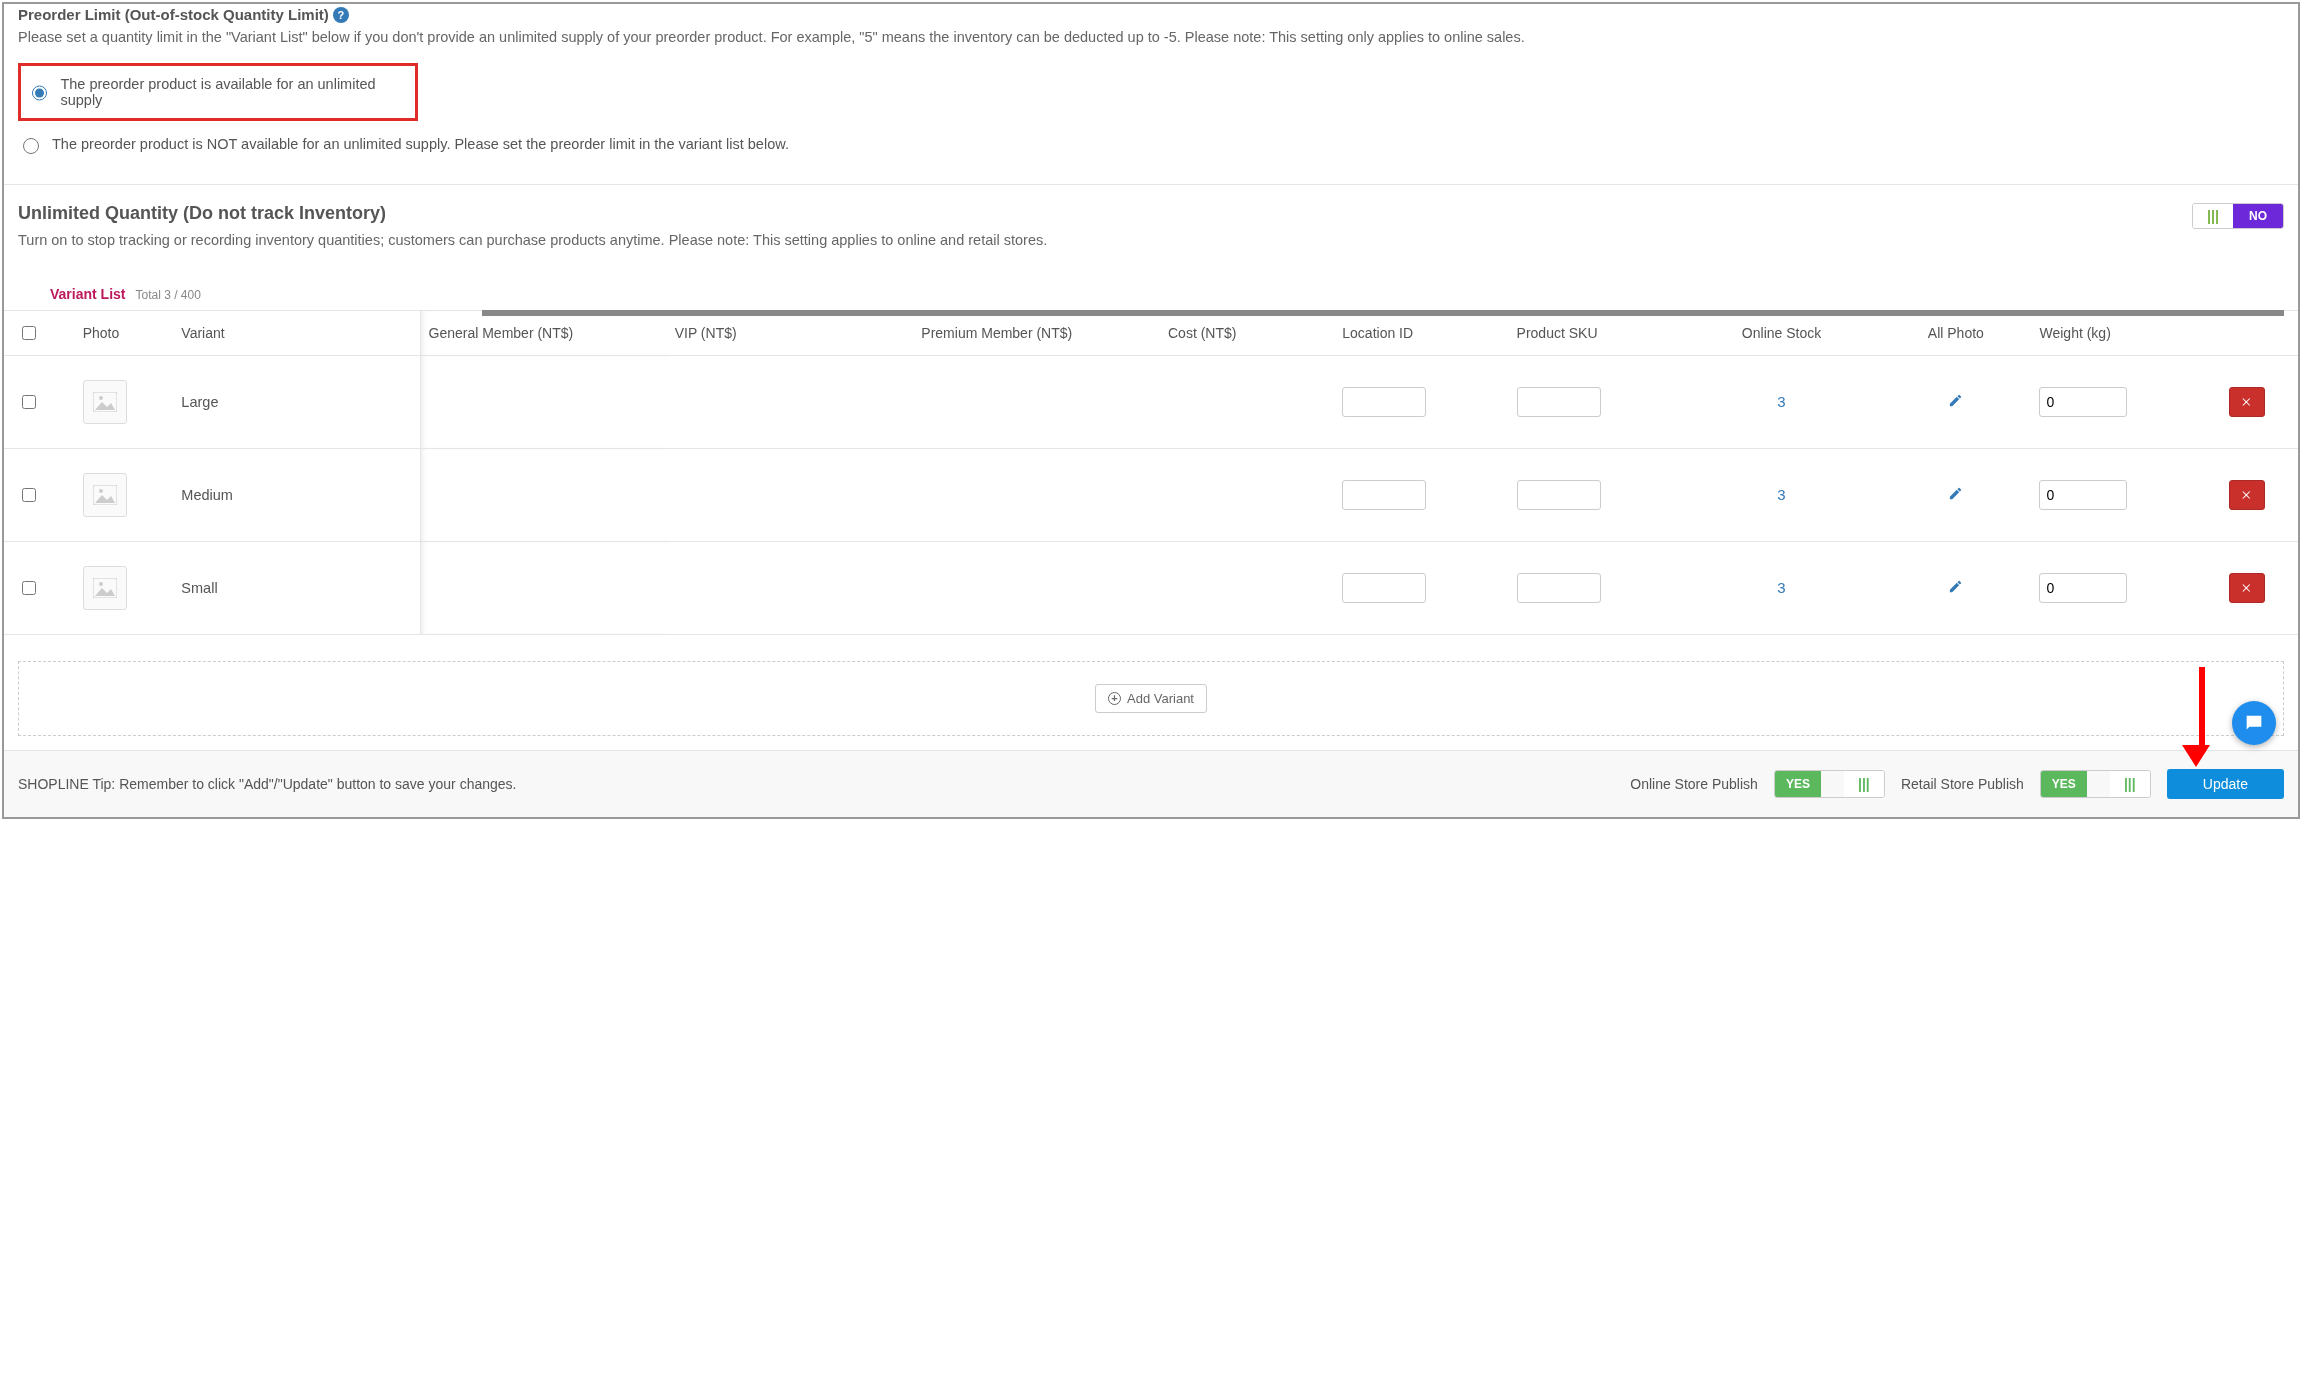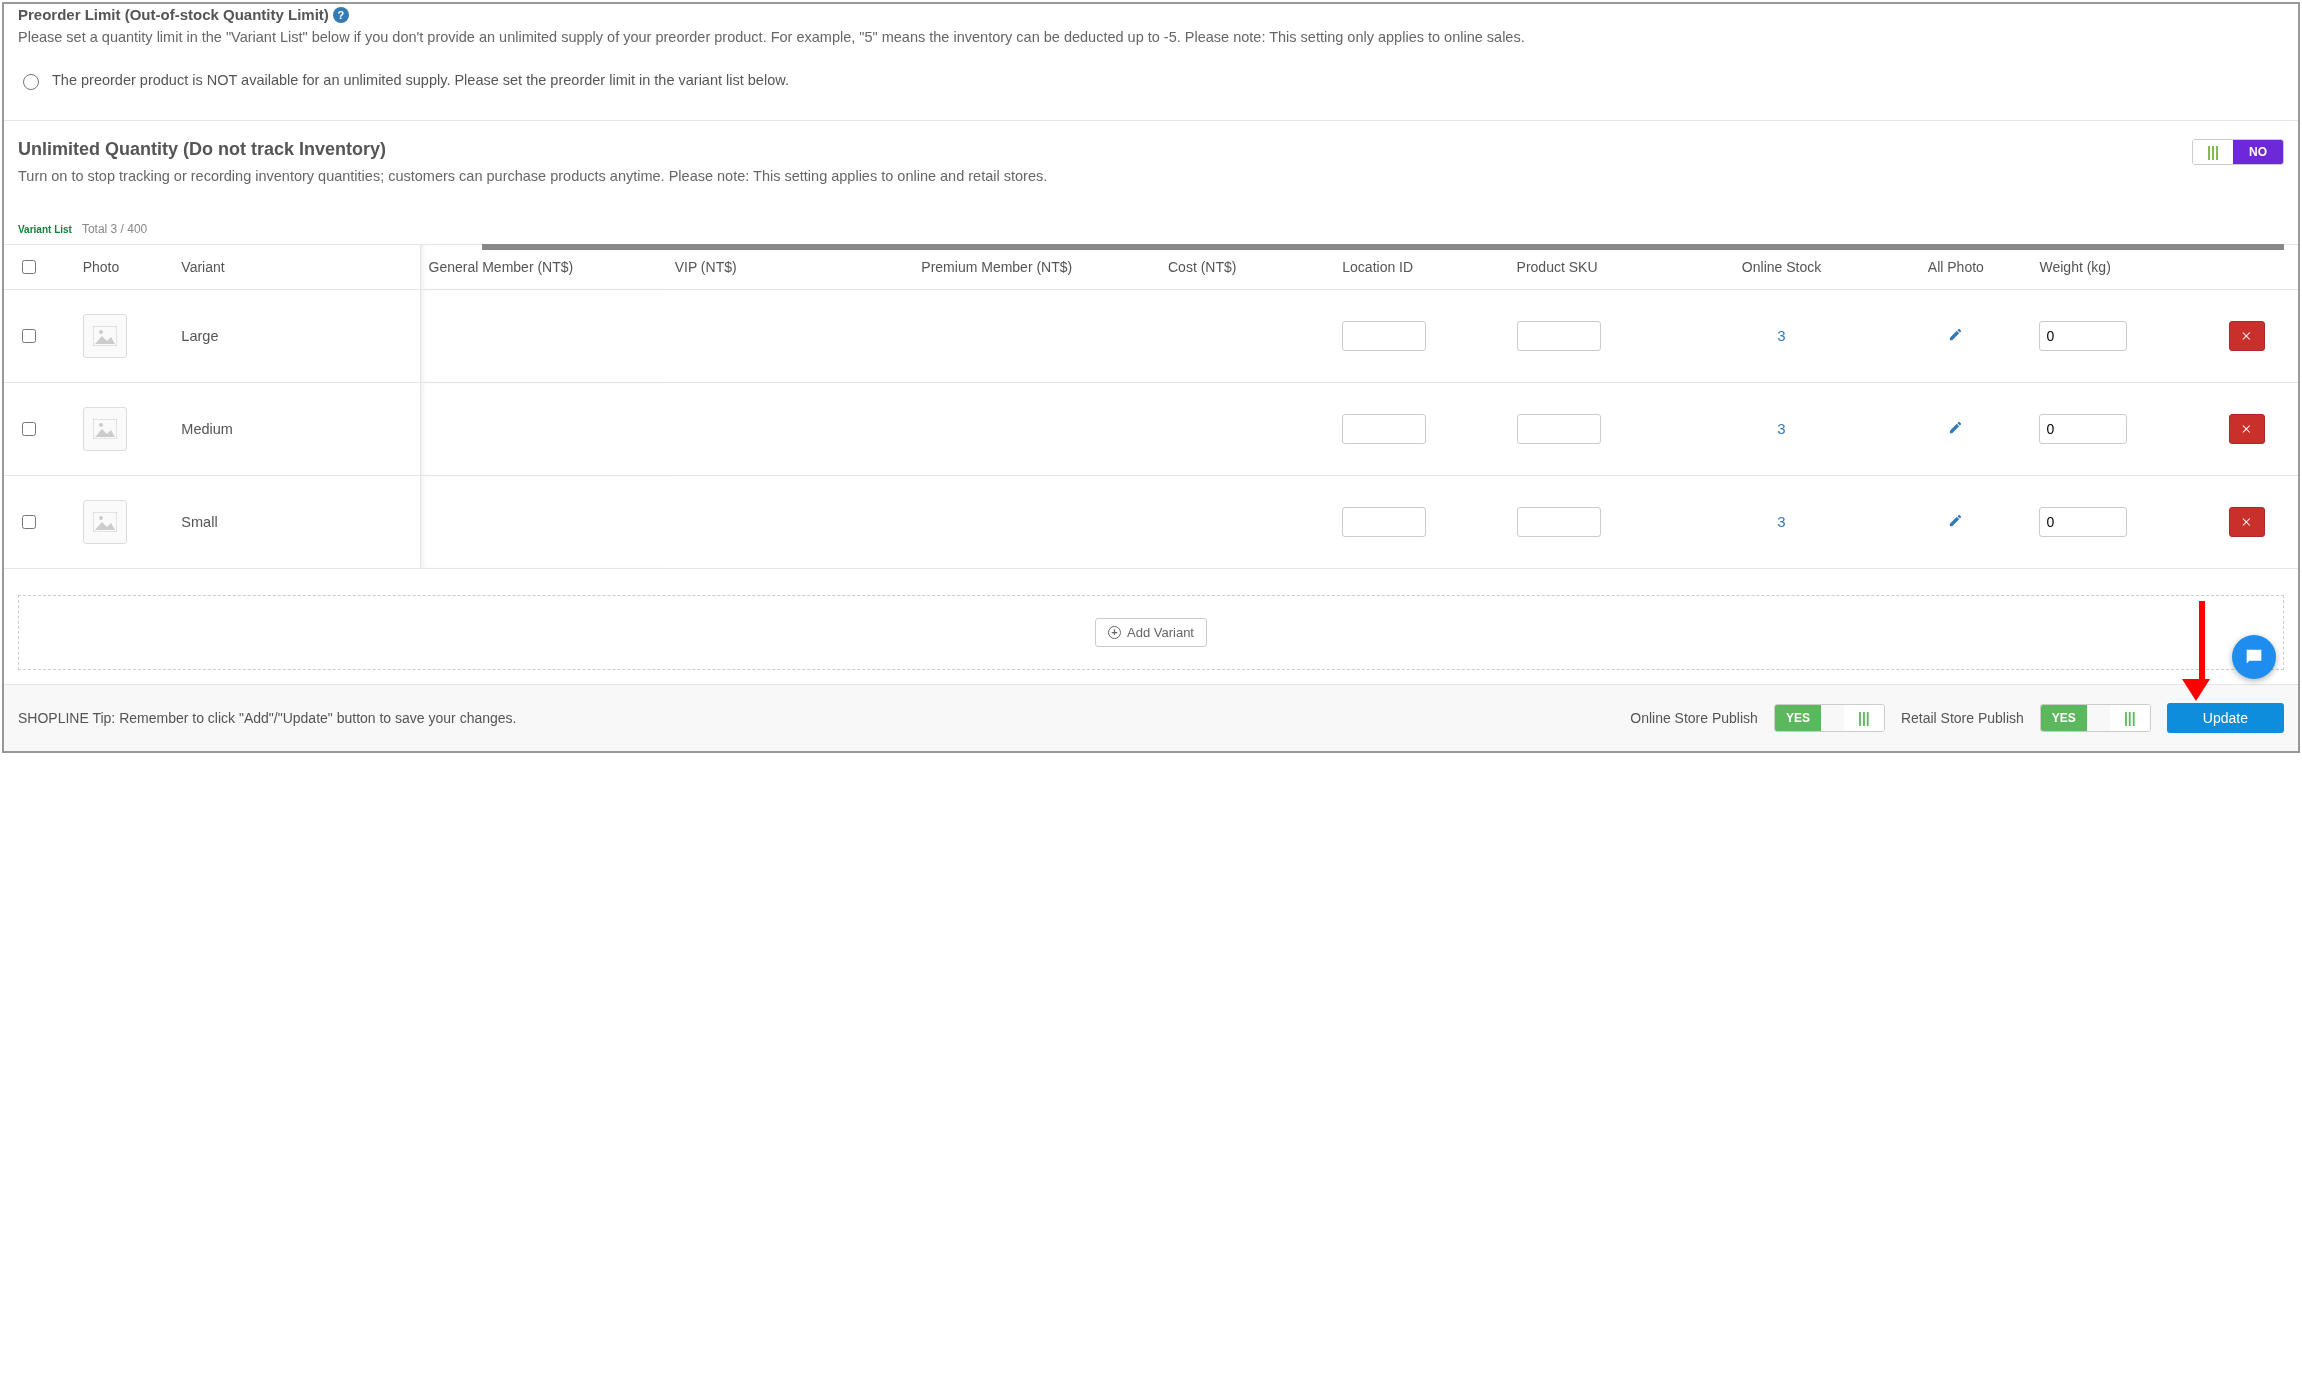--- a/index.html
+++ b/index.html
@@ -63,21 +63,21 @@
     background:#fff; color:#7cb342; font-weight:700;
   }
   .toggle .no {
     width: 50px; background:#6d28d9; color:#fff; font-weight:700;
     display:flex; align-items:center; justify-content:center; font-size:12px;
   }
   .variant-head {
     padding: 14px 14px 8px 14px;
     display:flex; align-items:baseline; gap:10px;
   }
-  .variant-head .title { font-weight:700; font-size:10px; color:#15803d; }
+  .variant-head .title { font-weight:700; font-size:14px; color:#be185d;margin-left:32px; }
   .variant-head .count { font-size:12px; color:#888; }
   .table-wrap { position:relative; }
   .scroll-indicator {
     position:absolute; top:0; left:478px; right:14px; height:6px;
     background:#888; z-index:5;
   }
   table {
     width: 100%; border-collapse: collapse;
   }
   thead th {
@@ -192,20 +192,26 @@
 
 <div class="outer">
 
   <div class="panel">
     <div class="section-title">
       <span>Preorder Limit (Out-of-stock Quantity Limit)</span>
       <span class="help-icon">?</span>
     </div>
     <div class="desc">Please set a quantity limit in the "Variant List" below if you don't provide an unlimited supply of your preorder product. For example, "5" means the inventory can be deducted up to -5. Please note: This setting only applies to online sales.</div>
 
+    <div class="hl-box">
+      <label class="radio-row">
+        <input type="radio" name="preorder" checked="" style="">
+        <span>The preorder product is available for an unlimited supply</span>
+      </label>
+    </div>
     <label class="radio-row" style="margin-top:6px;">
       <input type="radio" name="preorder" style="">
       <span>The preorder product is NOT available for an unlimited supply. Please set the preorder limit in the variant list below.</span>
     </label>
   </div>
 
   <div class="hr"></div>
 
   <div class="unlimited">
     <div class="unlimited-title">Unlimited Quantity (Do not track Inventory)</div>

